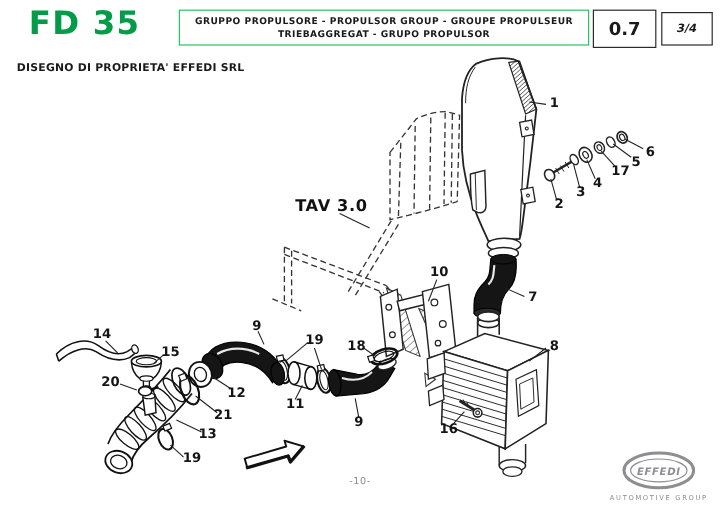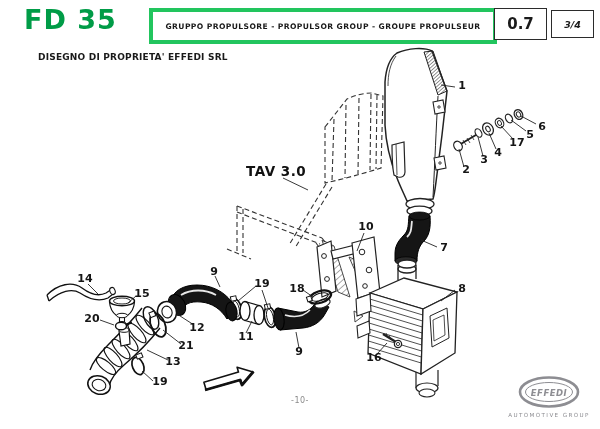--- a/index.html
+++ b/index.html
@@ -6,52 +6,53 @@
   body{
     width:600px;height:429px;background:#ffffff;position:relative;overflow:hidden;
     font-family:"DejaVu Sans","Liberation Sans",sans-serif;color:#1a1a1a;
   }
   .model-code{
     position:absolute;left:24px;top:4px;width:110px;
     font-size:27px;font-weight:800;color:#009C47;letter-spacing:1px;
   }
   .title-box{
     position:absolute;left:149px;top:8px;width:340px;height:28px;
-    border:4px solid #22c55e;display:flex;flex-direction:column;
+    border:1px solid #22c55e;display:flex;flex-direction:column;
     align-items:center;justify-content:center;background:#fff;
   }
   .title-box .line{font-size:7.6px;font-weight:700;letter-spacing:0.4px;line-height:11px;white-space:nowrap;}
   .rev-box{
     position:absolute;left:494px;top:8px;width:51px;height:30px;
     border:1.5px solid #2b2b2b;display:flex;align-items:center;justify-content:center;
     font-size:15px;font-weight:700;background:#fff;
   }
   .sheet-box{
     position:absolute;left:551px;top:10px;width:41px;height:26px;
     border:1px solid #2b2b2b;display:flex;align-items:center;justify-content:center;
     font-size:9.5px;font-weight:700;background:#fff;font-style:italic;
   }
   .notice{
-    position:absolute;left:14px;top:52px;font-size:9px;font-weight:700;letter-spacing:0.2px;margin-left:24px;
+    position:absolute;left:14px;top:52px;font-size:9px;font-weight:700;letter-spacing:0.2px;
   }
   .page-number{
     position:absolute;left:270px;top:396px;width:60px;text-align:center;
     font-size:8px;color:#8a8a8a;letter-spacing:0.5px;
   }
   svg.diagram{position:absolute;left:0;top:0;}
   text.callout{font-size:11px;font-weight:600;fill:#151515;}
   text.tav{font-size:13.5px;font-weight:700;fill:#111;letter-spacing:0.5px;}
 </style>
 </head>
 <body>
 
 <div class="model-code">FD 35</div>
 
 <div class="title-box">
   <div class="line">GRUPPO PROPULSORE - PROPULSOR GROUP - GROUPE PROPULSEUR</div>
+  <div class="line">TRIEBAGGREGAT - GRUPO PROPULSOR</div>
 </div>
 
 <div class="rev-box">0.7</div>
 <div class="sheet-box">3/4</div>
 
 <div class="notice">DISEGNO DI PROPRIETA' EFFEDI SRL</div>
 
 <svg class="diagram" width="600" height="429" viewBox="0 0 600 429">
   <defs>
     <pattern id="hatchFine" width="2.6" height="2.6" patternUnits="userSpaceOnUse" patternTransform="rotate(48)">

